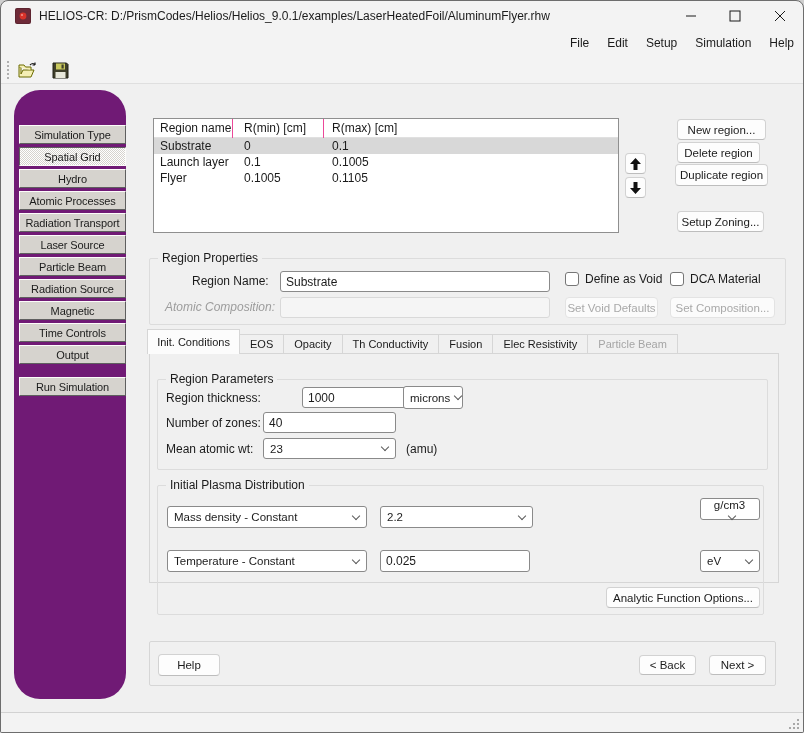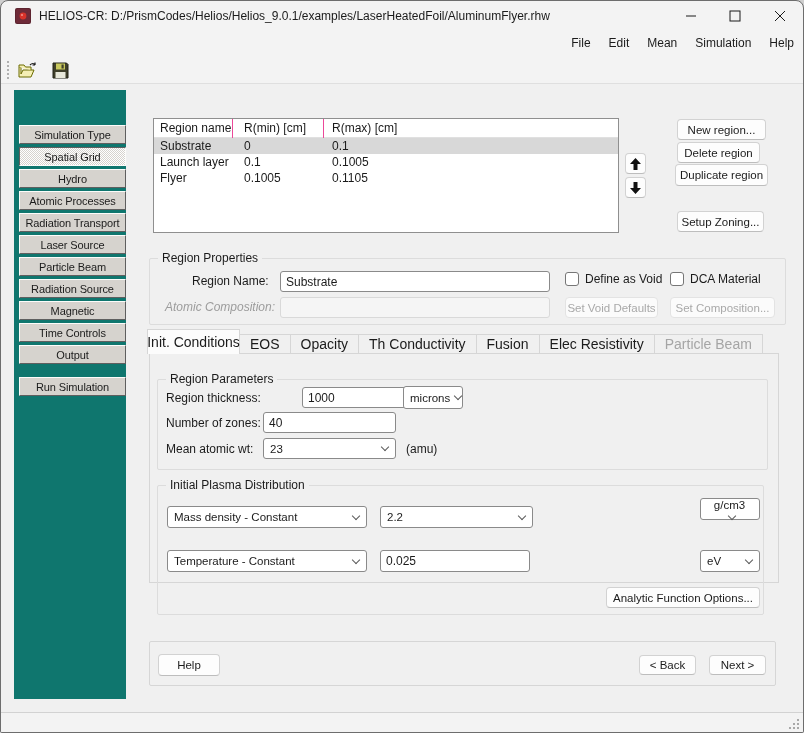--- a/index.html
+++ b/index.html
@@ -19,21 +19,21 @@
   
   .menubar { position:absolute; left:0; top:30px; width:100%; height:25px; display:flex; align-items:center; padding-left:5px;justify-content:flex-end; }
   .menu-item { padding:0 9px; height:25px; line-height:25px; font-size:12px; }
   
   .toolbar { position:absolute; left:0; top:55px; width:100%; height:28px; border-bottom:1px solid #dfdfdf; }
   .tb-grip { position:absolute; left:6px; top:5px; height:18px; border-left:2px dotted #b0b0b0; }
   .tb-btn { position:absolute; top:3px; width:22px; height:22px; display:flex; align-items:center; justify-content:center; }
   
   .client { position:absolute; left:0; top:83px; width:100%; height:628px; background:#f0f0f0; }
   
-  .sidebar { position:absolute; left:13px; top:6px; width:112px; height:609px; background:#0f766e; padding:35px 16px 0 5px; }
+  .sidebar { position:absolute; left:13px; top:6px; width:112px; height:609px; background:#701a75; padding:35px 16px 0 5px;border-radius:26px; }
   .nav-btn {
     width:107px; height:19px; margin-bottom:3px;
     background:#d6d3ce; font-size:11px; letter-spacing:-0.1px;
     border-top:1px solid #fcfcfa; border-left:1px solid #fcfcfa;
     border-right:1px solid #5f5f5f; border-bottom:1px solid #5f5f5f;
     display:flex; align-items:center; justify-content:center; white-space:nowrap;
   }
   .nav-btn.selected {
     border-top:1px solid #5f5f5f; border-left:1px solid #5f5f5f;
     border-right:1px solid #fcfcfa; border-bottom:1px solid #fcfcfa;
@@ -71,21 +71,21 @@
   .rtable { position:absolute; left:152px; top:34px; width:466px; height:115px; background:#fff; border:1px solid #8f8f8f; }
   .thead { display:flex; height:19px; border-bottom:1px solid #e0e0e0; align-items:center; }
   .th { font-size:12px; height:19px; line-height:19px; border-right:1px solid #ec4899; }
   .trow { display:flex; height:16px; align-items:center; }
   .trow.selected { background:#d8d8d8; }
   .td { font-size:12px; height:16px; line-height:16px; }
   .c1 { width:79px; padding-left:6px; } .c2 { width:91px; padding-left:11px; } .c3 { flex:1; padding-left:8px; border-right:none; }
   
   .tabs { position:absolute; left:146px; top:245px; height:25px; display:flex; align-items:flex-end; z-index:3; }
   .tab { height:20px; background:#f0f0f0; border:1px solid #d6d6d6; margin-left:-1px;
-         display:flex; align-items:center; justify-content:center; font-size:14px; padding:0 10px; white-space:nowrap; }
+         display:flex; align-items:center; justify-content:center; font-size:11px; padding:0 10px; white-space:nowrap; }
   .tab.active { height:25px; background:#fcfcfc; border-bottom:none; margin-left:0; z-index:4; }
   .tab.disabled { color:#a5a5a5; }
   .pane { position:absolute; left:148px; top:269px; width:630px; height:230px; border:1px solid #d6d6d6; z-index:1; }
   
   .footer { position:absolute; left:148px; top:557px; width:627px; height:45px; border:1px solid #d6d6d6; border-radius:2px; }
   
   .statusbar { position:absolute; left:0; top:711px; width:100%; height:21px; border-top:1px solid #d2d2d2; background:#f3f3f3; }
   .grip { position:absolute; right:3px; bottom:3px; }
   svg { display:block; }
 </style>
@@ -119,21 +119,21 @@
         <svg width="12" height="12" viewBox="0 0 12 12">
             <path d="M1 1 L11 11 M11 1 L1 11" stroke="#1b1b1b" stroke-width="1"></path>
           </svg>
       </div>
     </div>
   </div>
 
   <div class="menubar">
     <span class="menu-item">File</span>
     <span class="menu-item">Edit</span>
-    <span class="menu-item">Mean</span>
+    <span class="menu-item">Setup</span>
     <span class="menu-item">Simulation</span>
     <span class="menu-item">Help</span>
   </div>
 
   <div class="toolbar">
     <span class="tb-grip"></span>
     <div class="tb-btn" style="left:15px;">
       <svg width="19" height="17" viewBox="0 0 19 17">
         <path d="M1 5 L1 15 L13 15 L16 8 L5 8 L3 12 L3 5 Z" fill="#f5efb4" stroke="#6b6b00" stroke-width="1"></path>
         <path d="M1 5 L1 3 L6 3 L7.5 5 L13 5 L13 8" fill="#f5efb4" stroke="#6b6b00" stroke-width="1"></path>

